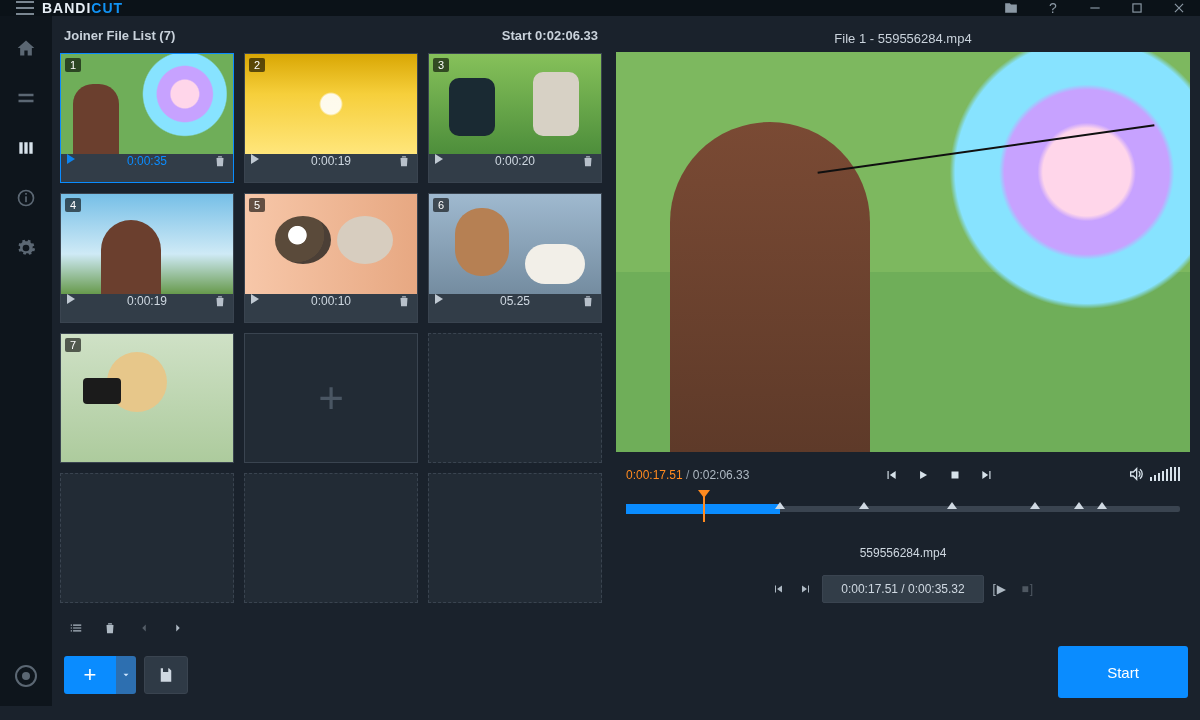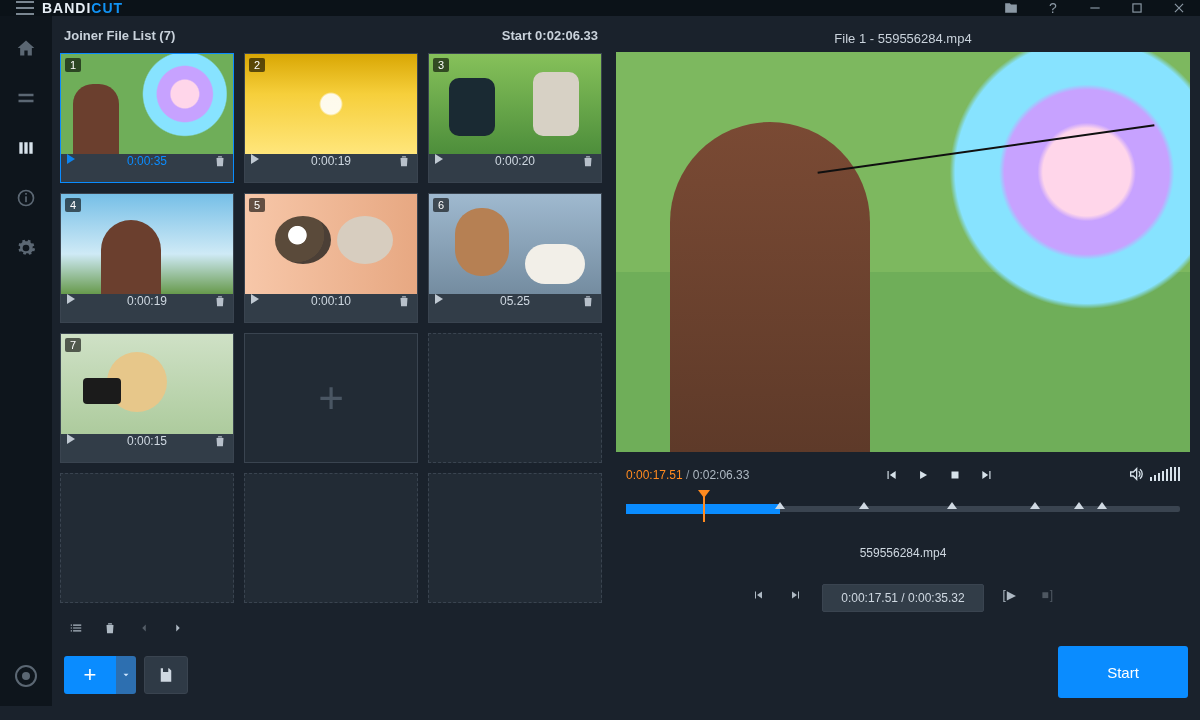--- a/index.html
+++ b/index.html
@@ -111,21 +111,21 @@
   .vol-bars span{width:2px;background:#d7e2ea;}
   
   .timeline{position:relative;height:40px;margin:4px 10px 6px;}
   .track{position:absolute;left:0;right:0;top:14px;height:6px;background:#3a4450;border-radius:2px;}
   .seg-blue{position:absolute;top:12px;height:10px;background:var(--accent);}
   .tick{position:absolute;top:10px;width:0;height:0;border-left:5px solid transparent;border-right:5px solid transparent;border-bottom:7px solid #cfd8e1;}
   .playhead{position:absolute;top:4px;width:2px;height:26px;background:var(--orange);}
   .playhead::before{content:"";position:absolute;left:-5px;top:-6px;width:0;height:0;border-left:6px solid transparent;border-right:6px solid transparent;border-top:8px solid var(--orange);}
   .tl-label{text-align:center;color:#cfd8e1;font-size:12px;margin-top:8px;}
   
-  .segctl{display:flex;align-items:flex-start;justify-content:center;gap:14px;margin-top:24px;}
+  .segctl{display:flex;align-items:center;justify-content:center;gap:4px;margin-top:15px;}
   .segctl .sq{width:24px;height:22px;display:flex;align-items:center;justify-content:center;color:#aeb9c3;cursor:pointer;}
   .segctl .sq svg{width:12px;height:12px;fill:currentColor;}
   .segtime{background:#323d48;border:1px solid var(--line);padding:6px 18px;font-size:12px;color:#cfd8e1;border-radius:2px;}
   .bracket{color:#aeb9c3;font-size:12px;letter-spacing:1px;}
   
   .right-bottom{flex:1;display:flex;align-items:flex-end;justify-content:flex-end;padding:6px 2px 0;}
   .start{width:130px;height:52px;background:var(--accent);color:#fff;display:flex;align-items:center;justify-content:center;font-size:15px;border-radius:3px;cursor:pointer;}
 </style>
 </head>
 <body>
@@ -287,27 +287,20 @@
               <div class="card-dur">05.25</div>
               <div class="trash"><svg viewBox="0 0 24 24">
                   <path d="M6 7h12l-1 14H7zM9 4h6l1 2H8z"></path>
                 </svg></div>
             </div>
           </div>
           <div class="card">
             <div class="thumb">
               <div class="img img7"></div>
               <div class="badge">7</div>
-            </div>
-            <div class="card-foot">
-              <div class="play-sm"></div>
-              <div class="card-dur">0:00:15</div>
-              <div class="trash"><svg viewBox="0 0 24 24">
-                  <path d="M6 7h12l-1 14H7zM9 4h6l1 2H8z"></path>
-                </svg></div>
             </div>
           </div>
           <div class="card empty plus-slot">
             <div class="plus">+</div>
           </div>
           <div class="card empty"></div>
           <div class="card empty"></div>
           <div class="card empty"></div>
           <div class="card empty"></div>
         </div>

